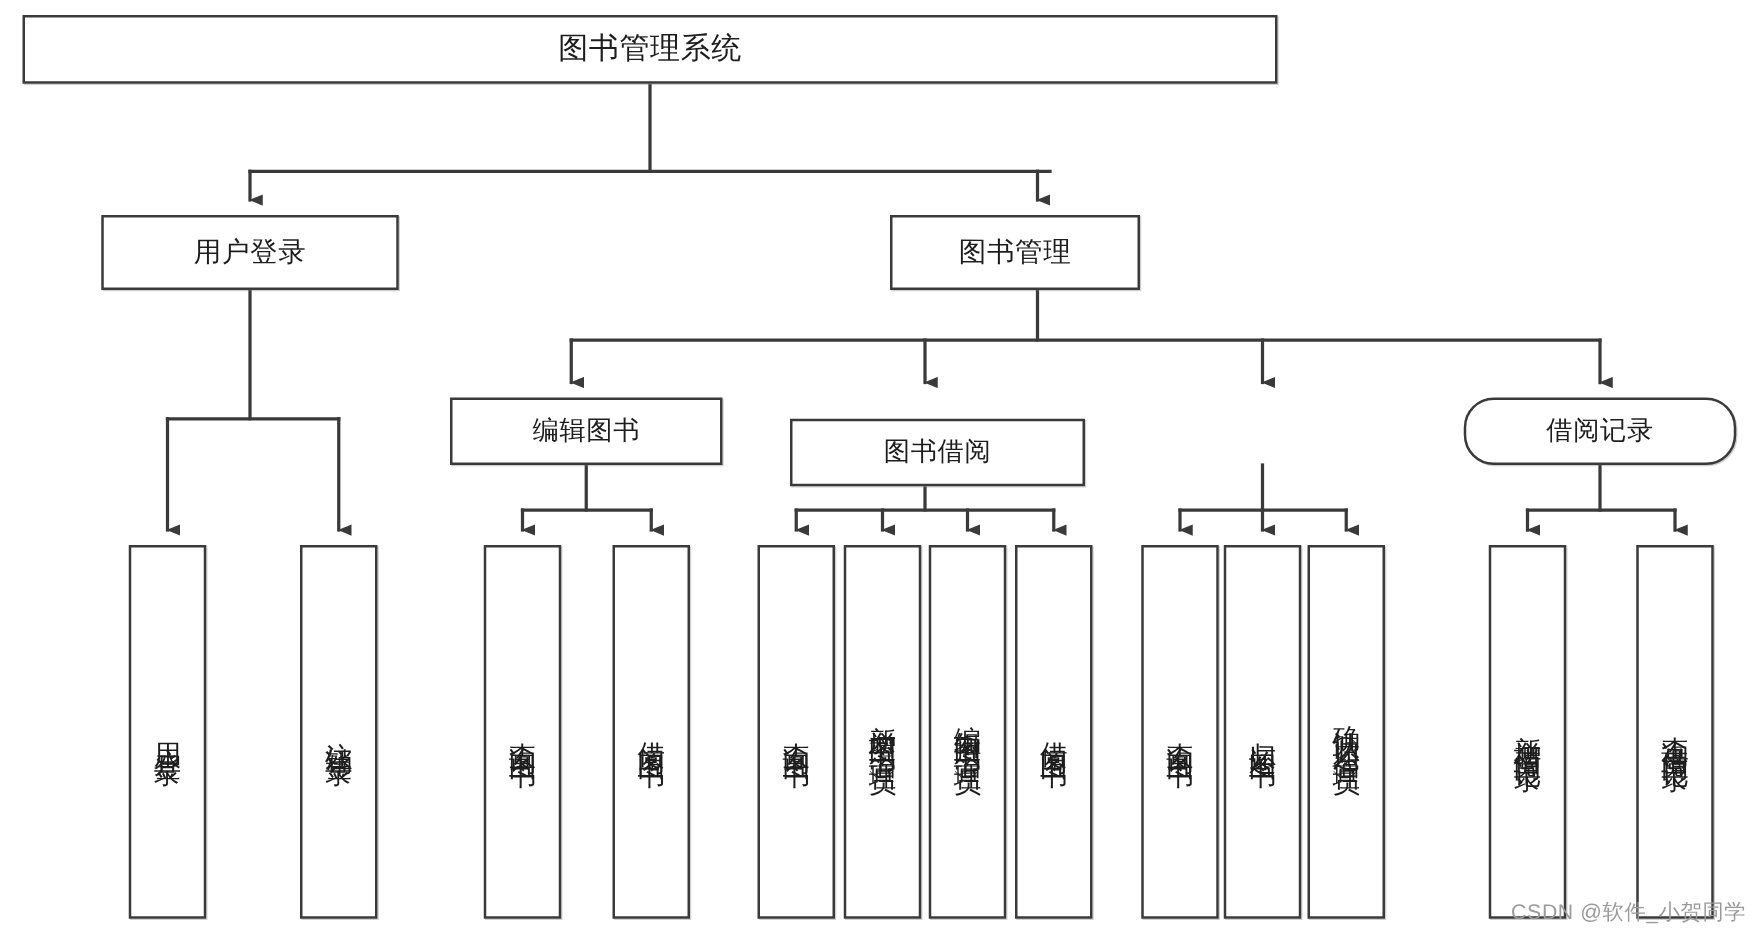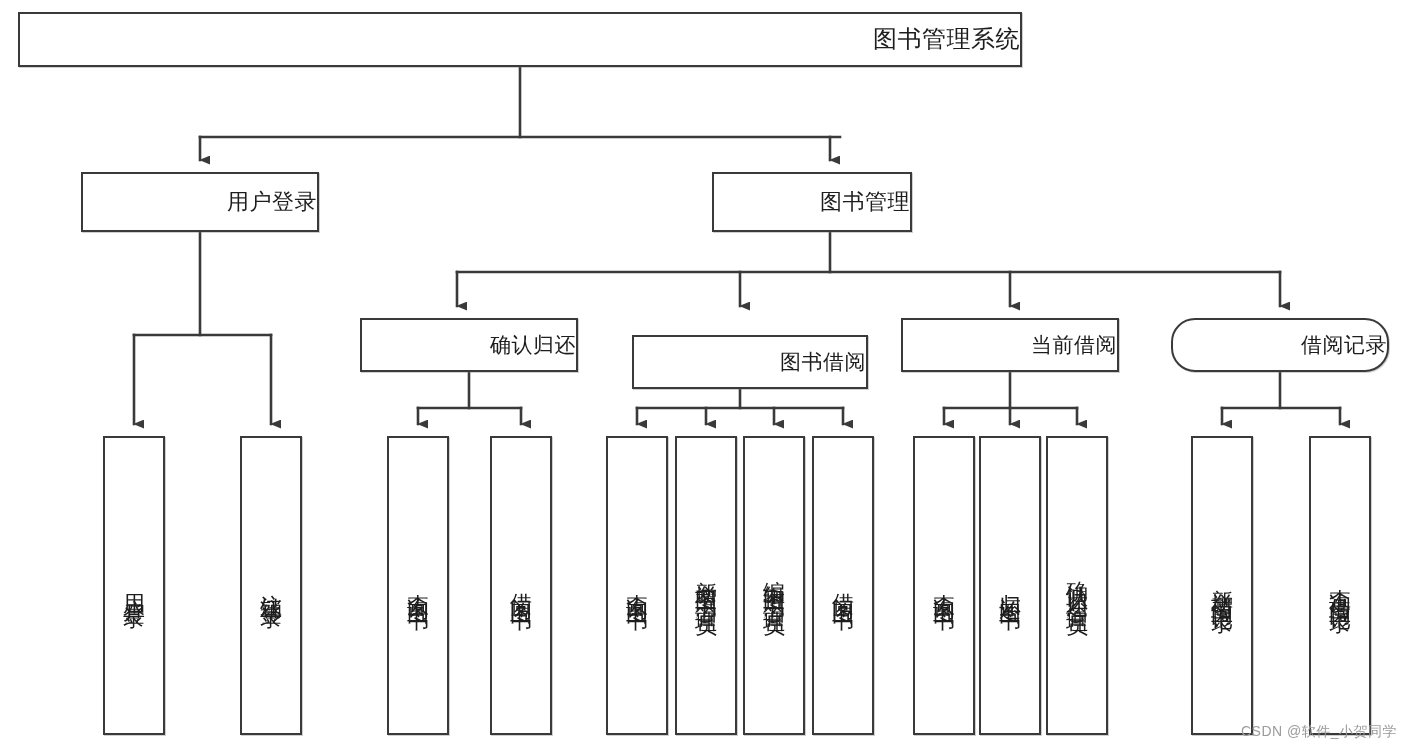--- a/index.html
+++ b/index.html
@@ -27,21 +27,21 @@
     height: 747px;
     pointer-events: none;
   }
   .node {
     position: absolute;
     box-sizing: border-box;
     border: 2.5px solid #3a3a3a;
     background: #ffffff;
     display: flex;
     align-items: center;
-    justify-content: flex-end;
+    justify-content: center;
     text-align: center;
     color: #1d1d1d;
     box-shadow: 1px 1px 0 rgba(120,120,120,0.35);
   }
   .node-label {
     display: block;
     line-height: 1.18;
     letter-spacing: 0.5px;
     white-space: nowrap;
   }
@@ -65,21 +65,21 @@
     text-orientation: upright;
     -webkit-writing-mode: vertical-rl;
     letter-spacing: 5px;
     line-height: 1;
     white-space: nowrap;
   }
   #watermark {
     position: absolute;
     right: 8px;
     bottom: 6px;
-    font-size: 14px;
+    font-size: 17px;
     color: #9b9b9b;
     letter-spacing: 0.5px;
     white-space: nowrap;
     user-select: none;
   }
 </style>
 </head>
 <body>
 
 <div id="diagram-root">
@@ -139,28 +139,25 @@
   </div>
 
   <div class="node level1" style="left:81px; top:172px; width:238px; height:60px;">
     <span class="node-label">用户登录</span>
   </div>
   <div class="node level1" style="left:712px; top:172px; width:200px; height:60px;">
     <span class="node-label">图书管理</span>
   </div>
 
   <div class="node level2" style="left:360px; top:318px; width:218px; height:54px;">
-    <span class="node-label">确认归还</span>
+    <span class="node-label">编辑图书</span>
   </div>
   <div class="node level2" style="left:632px; top:335px; width:236px; height:54px;">
     <span class="node-label">图书借阅</span>
   </div>
-  <div class="node level2" style="left:901px; top:318px; width:218px; height:54px;">
-    <span class="node-label">当前借阅</span>
-  </div>
   <div class="node level2" style="left:1171px; top:318px; width:218px; height:54px;border-radius:24px;">
     <span class="node-label">借阅记录</span>
   </div>
 
   <div class="node leaf" style="left:103px; top:436px; width:62px; height:299px;">
     <span class="node-label">用户登录</span>
   </div>
   <div class="node leaf" style="left:240px; top:436px; width:62px; height:299px;">
     <span class="node-label">注销登录</span>
   </div>

